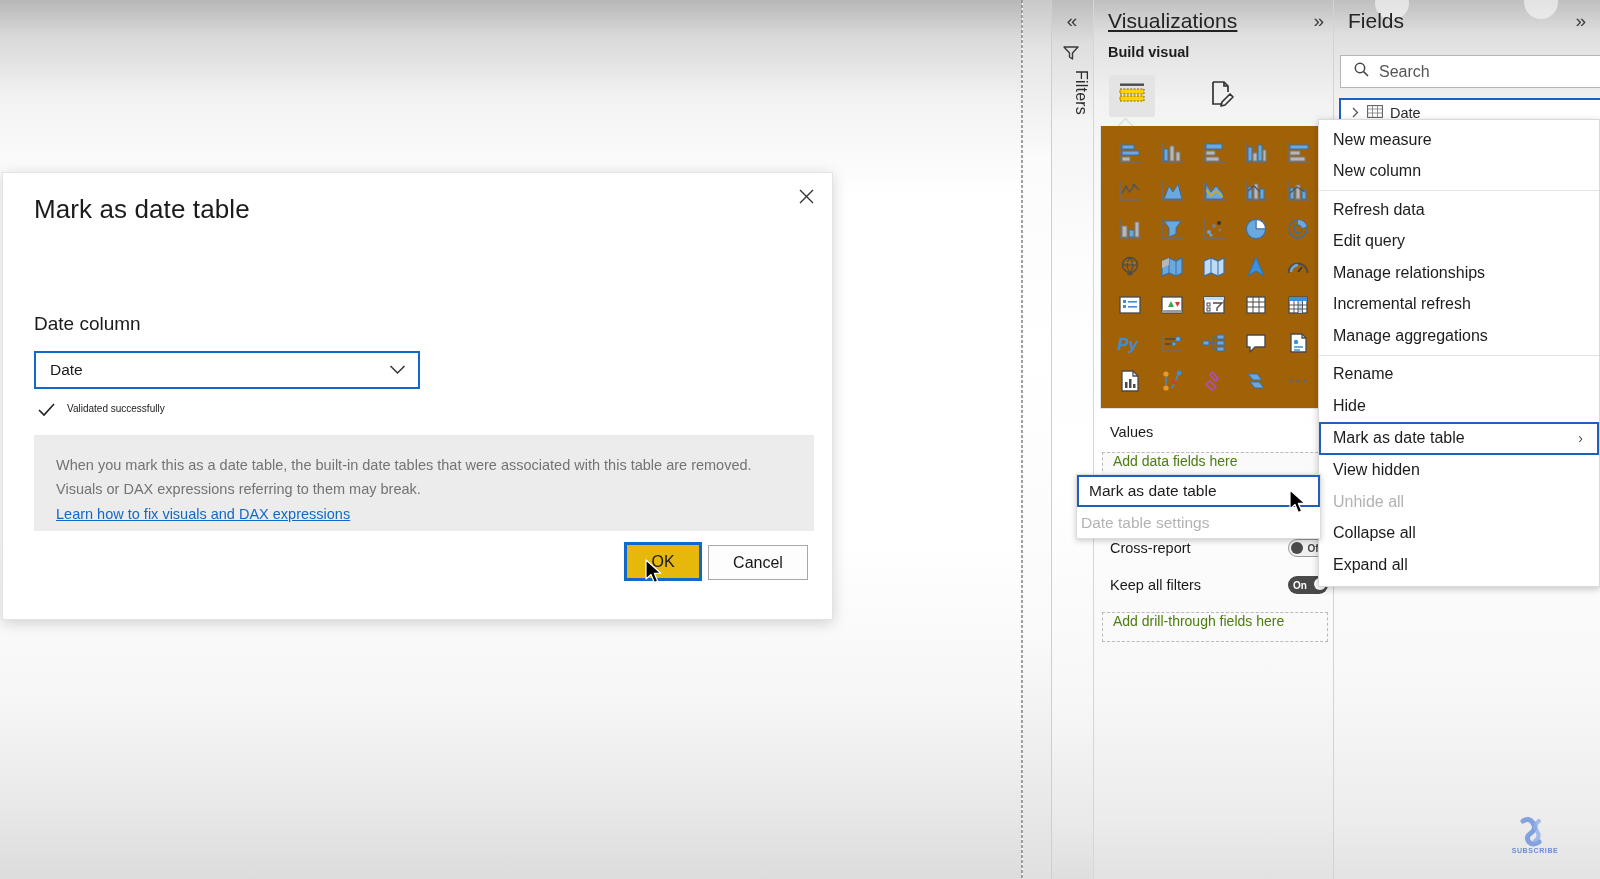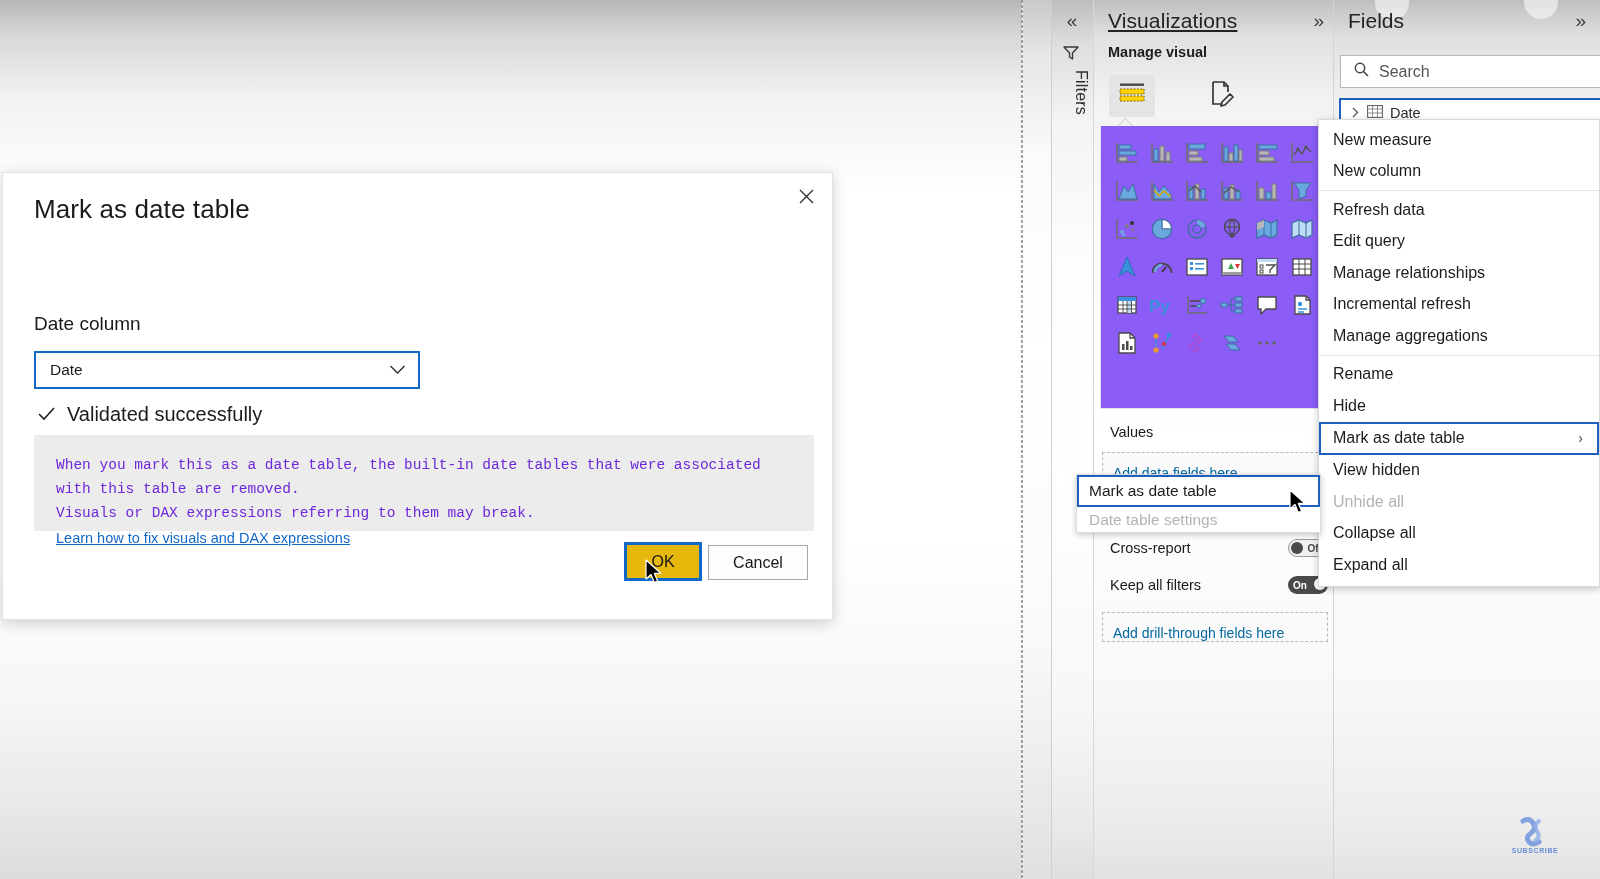--- a/index.html
+++ b/index.html
@@ -84,35 +84,35 @@
     overflow:hidden;
   }
   .tab-caret::after{
     content:""; position:absolute; left:8px; top:3px; width:14px; height:14px;
     background:#f3f3f3; border-left:1px solid #d5d5d5; border-top:1px solid #d5d5d5;
     transform:rotate(45deg);
   }
 
   .viz-gallery{
     position:absolute; left:1100px; top:126px; width:226px; height:283px;
-    background:#8b5cf6; border:1px solid #e2e2e2; border-top:none;
+    background:#a16207; border:1px solid #e2e2e2; border-top:none;
     padding:8px 6px 6px 8px;
-    display:grid; grid-template-columns:repeat(6,1fr); grid-auto-rows:38px;
-    align-items:center; justify-items:center;
+    display:grid; grid-template-columns:repeat(5,1fr); grid-auto-rows:38px;
+    align-items:center; justify-items:center;font-style:italic;
   }
   .viz-gallery .cell{ width:34px;height:32px;display:flex;align-items:center;justify-content:center;cursor:pointer;}
 
   .values-label{
     position:absolute; left:1110px; top:424px; font-size:14.5px; color:#1a1a1a;
   }
   .dropzone{
     position:absolute; left:1102px; width:226px; height:30px;
     border:1px dashed #b9b9b9; background:#fafafa;
-    display:flex; align-items:flex-end; padding-left:10px;
-    font-size:14px; color:#0369a1;
+    display:flex; align-items:flex-start; padding-left:10px;
+    font-size:14px; color:#4d7c0f;
   }
   .dz-values{ top:452px; }
   .dz-drill{ top:612px; }
 
   .opt-row{
     position:absolute; left:1110px; width:218px; height:24px;
     display:flex; align-items:center; justify-content:space-between;
     font-size:14.5px; color:#1a1a1a;
   }
   .opt-cross{ top:536px; }
@@ -173,21 +173,21 @@
   .ctx-sep{ height:1px; background:#e3e3e3; margin:3px 0 3px 0; }
   .submenu-arrow{ font-size:14px; color:#4a4a4a; }
 
   
   .mini-popup{
     position:absolute; left:1076px; top:474px; width:245px;
     background:#ffffff; border:1px solid #dcdcdc;
     box-shadow:0 2px 6px rgba(0,0,0,.2); z-index:5;
   }
   .mini-item{
-    height:25px; display:flex; align-items:center; padding-left:12px;
+    height:31px; display:flex; align-items:center; padding-left:4px;
     font-size:15.5px; color:#1c1c1c; cursor:pointer;
   }
   .mini-item.selected{ border:2px solid #1f5fbe; height:32px; padding-left:10px;}
   .mini-item.disabled{ color:#b3b3b3; cursor:default;}
 
   
   .dialog{
     position:absolute; left:2px; top:172px; width:831px; height:448px;
     background:#ffffff; border:1px solid #e3e3e3;
     box-shadow:0 3px 14px rgba(0,0,0,.18); z-index:20;
@@ -211,27 +211,27 @@
   }
   .dlg-select{
     position:absolute; left:31px; top:178px; width:386px; height:38px;
     border:2px solid #1268c8; background:#fff;
     display:flex; align-items:center; justify-content:space-between;
     padding:0 12px 0 14px; cursor:pointer;
   }
   .dlg-select span.val{ font-size:15.5px; color:#1b1b1b; }
   .dlg-valid{
     position:absolute; left:35px; top:230px; display:flex; align-items:flex-start; gap:12px;
-    font-size:20px; color:#1b1b1b;
+    font-size:10px; color:#1b1b1b;
   }
   .dlg-note{
     position:absolute; left:31px; top:262px; width:780px; height:96px;
     background:#ececec; padding:18px 22px 0 22px;
   }
-  .dlg-note p{ font-size:14.5px; color:#6d28d9; line-height:24px;font-family:Liberation Mono, monospace; }
+  .dlg-note p{ font-size:14.5px; color:#737373; line-height:24px; }
   .dlg-note a{ font-size:14.5px; color:#1268c8; text-decoration:underline; cursor:pointer; display:inline-block; margin-top:5px;}
   .btn-ok{
     position:absolute; left:621px; top:369px; width:78px; height:39px;
     background:#e5b80b; border:3px solid #1268c8;
     display:flex; align-items:center; justify-content:center;
     font-size:16px; color:#171717; cursor:pointer;
   }
   .btn-cancel{
     position:absolute; left:705px; top:372px; width:100px; height:35px;
     background:#fdfdfd; border:1px solid #a8a8a8;
@@ -265,21 +265,21 @@
       <path d="M2 3 L16 3 L10.5 9 L10.5 15 L7.5 13 L7.5 9 Z" fill="none" stroke="#3a3a3a" stroke-width="1.4" stroke-linejoin="round"></path>
     </svg>
   </div>
   <div class="rail-filters-label">Filters</div>
 
   <div class="viz-panel"></div>
   <div class="viz-head">
     <div class="viz-title">Visualizations</div>
     <div class="viz-expand">»</div>
   </div>
-  <div class="build-visual-label">Manage visual</div>
+  <div class="build-visual-label">Build visual</div>
 
   <div class="tab-strip">
     <div class="tab-btn active">
       <span>
         <svg width="32" height="28" viewBox="0 0 32 28">
           <rect x="4" y="3.5" width="24" height="2.4" fill="#4a4a4a"></rect>
           <rect x="4" y="9" width="24" height="5" fill="#ffd400" stroke="#7a6200" stroke-width="1" stroke-dasharray="2 1.4"></rect>
           <rect x="4" y="16" width="24" height="5" fill="#ffd400" stroke="#7a6200" stroke-width="1" stroke-dasharray="2 1.4"></rect>
         </svg>
       </span>

